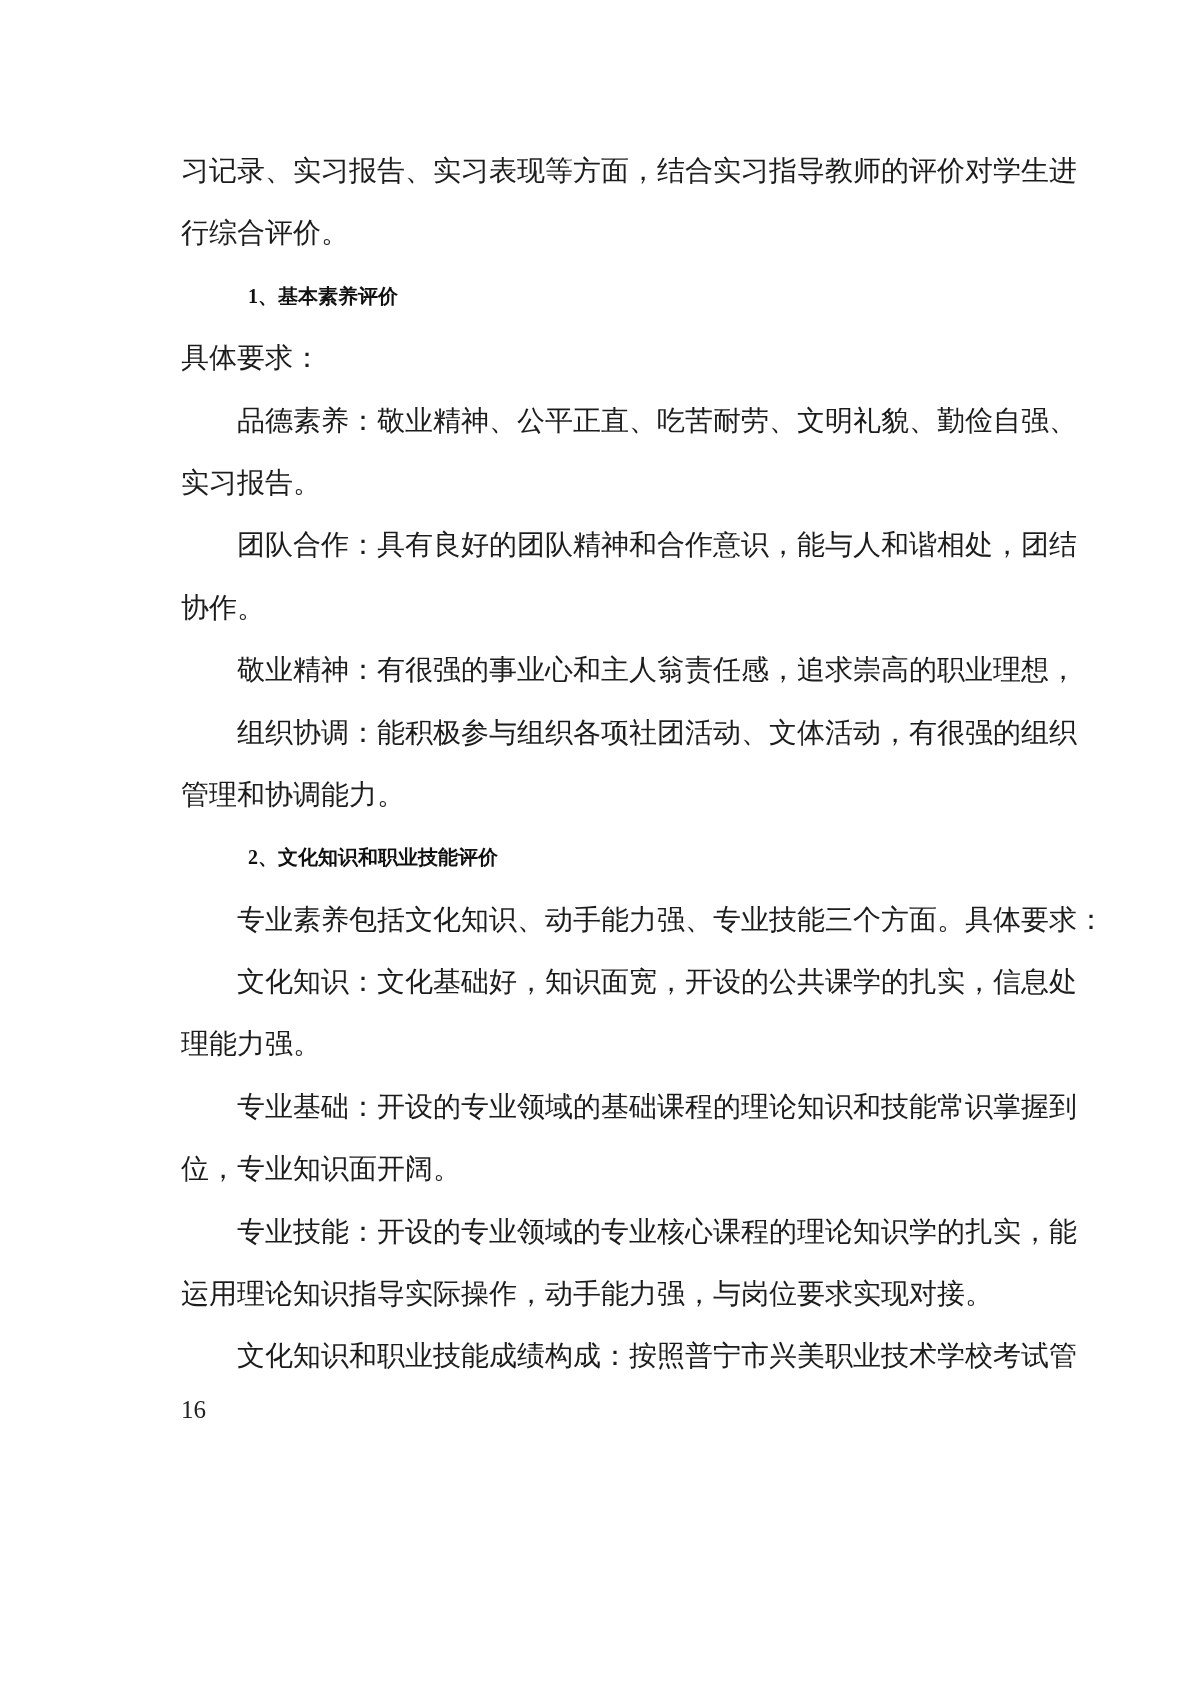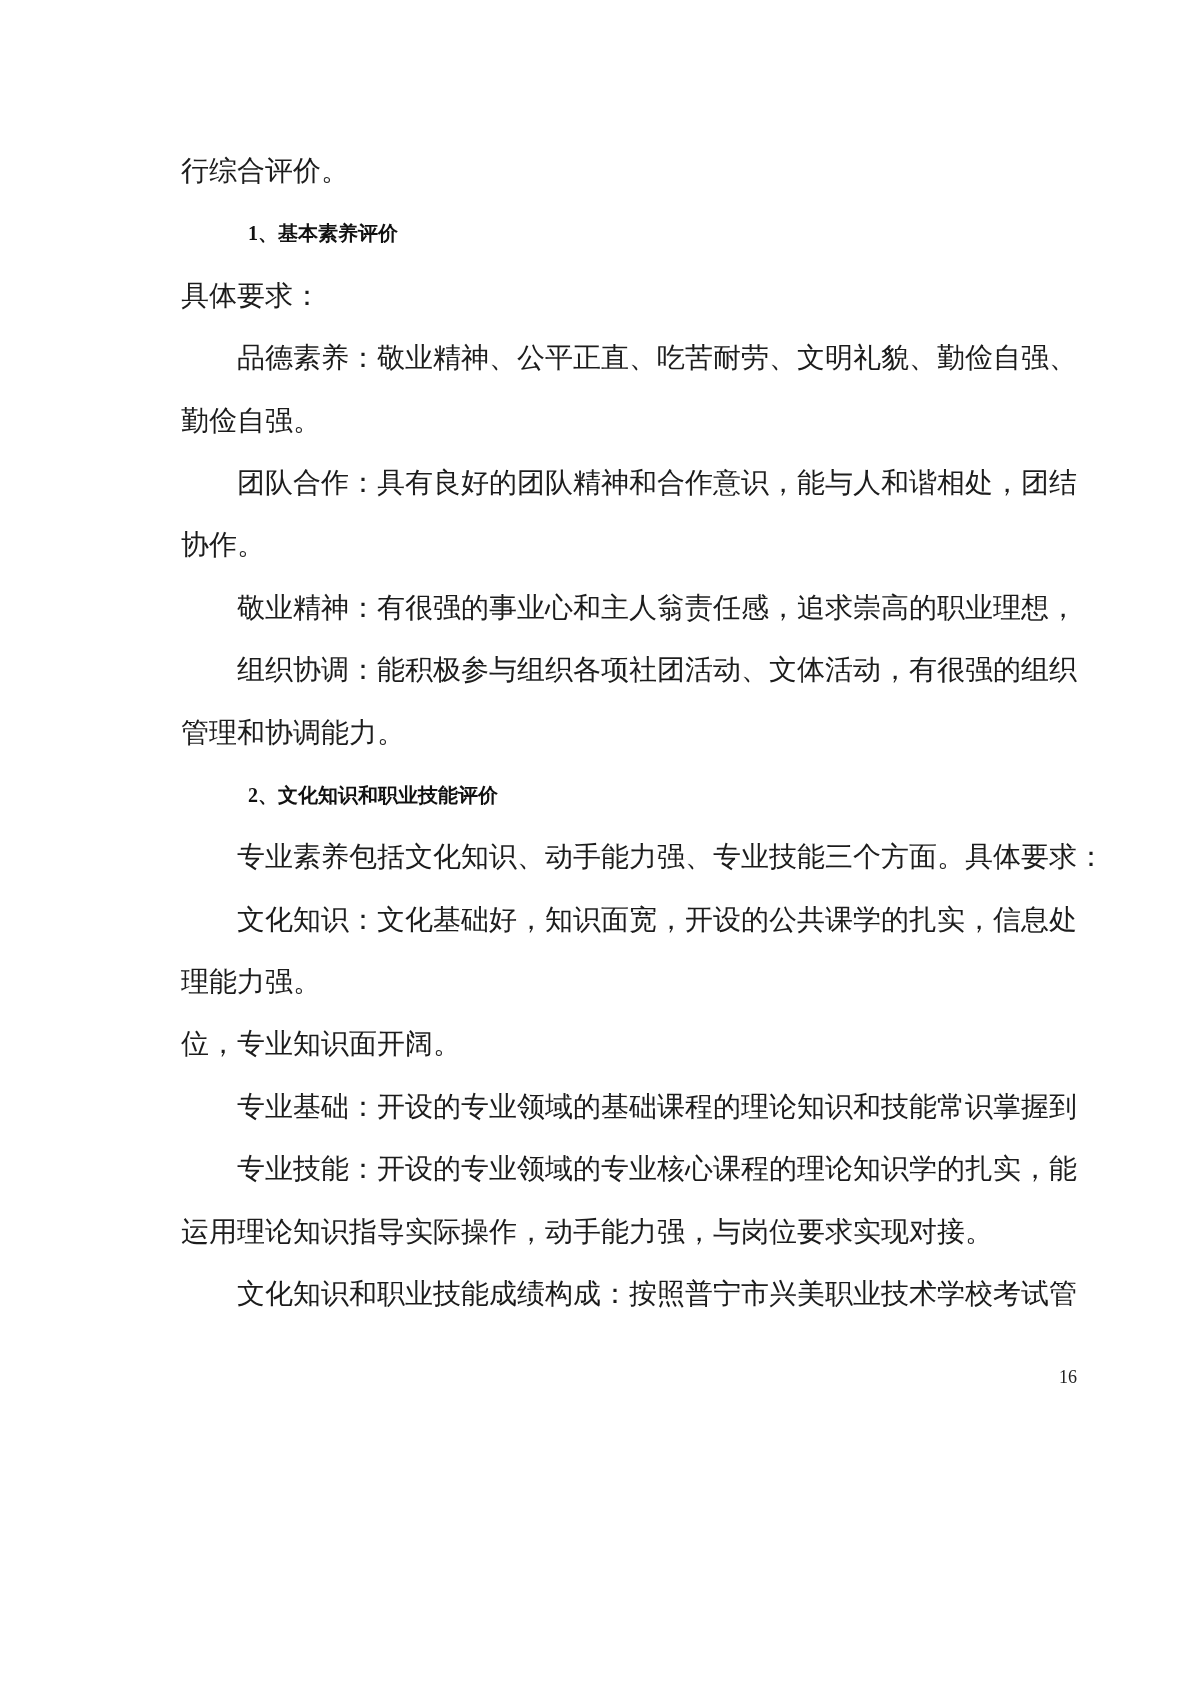--- a/index.html
+++ b/index.html
@@ -38,45 +38,46 @@
   .ind {
     text-indent: 56px;
   }
   .heading {
     font-weight: bold;
     font-size: 20px;
     padding-left: 67px;
     color: #111111;
   }
   .footer {
-    margin-top: 32px;
+    margin-top: 2px;
     height: 40px;
     line-height: 40px;
-    text-align: right;
-    font-size: 18px;
+    text-align: left;
+    font-size: 25px;
     color: #222222;
   }
 </style>
 </head>
 <body>
 
 <div class="doc">
+  <div class="line j">习记录、实习报告、实习表现等方面，结合实习指导教师的评价对学生进</div>
   <div class="line">行综合评价。</div>
   <div class="line heading">1、基本素养评价</div>
   <div class="line">具体要求：</div>
   <div class="line j ind">品德素养：敬业精神、公平正直、吃苦耐劳、文明礼貌、勤俭自强、</div>
-  <div class="line">勤俭自强。</div>
+  <div class="line">实习报告。</div>
   <div class="line j ind">团队合作：具有良好的团队精神和合作意识，能与人和谐相处，团结</div>
   <div class="line">协作。</div>
   <div class="line j ind">敬业精神：有很强的事业心和主人翁责任感，追求崇高的职业理想，</div>
   <div class="line j ind">组织协调：能积极参与组织各项社团活动、文体活动，有很强的组织</div>
   <div class="line">管理和协调能力。</div>
   <div class="line heading">2、文化知识和职业技能评价</div>
   <div class="line ind">专业素养包括文化知识、动手能力强、专业技能三个方面。具体要求：</div>
   <div class="line j ind">文化知识：文化基础好，知识面宽，开设的公共课学的扎实，信息处</div>
   <div class="line">理能力强。</div>
+  <div class="line j ind">专业基础：开设的专业领域的基础课程的理论知识和技能常识掌握到</div>
   <div class="line">位，专业知识面开阔。</div>
-  <div class="line j ind">专业基础：开设的专业领域的基础课程的理论知识和技能常识掌握到</div>
   <div class="line j ind">专业技能：开设的专业领域的专业核心课程的理论知识学的扎实，能</div>
   <div class="line">运用理论知识指导实际操作，动手能力强，与岗位要求实现对接。</div>
   <div class="line j ind">文化知识和职业技能成绩构成：按照普宁市兴美职业技术学校考试管</div>
   <div class="footer">16</div>
 </div>
 
 </body></html>

